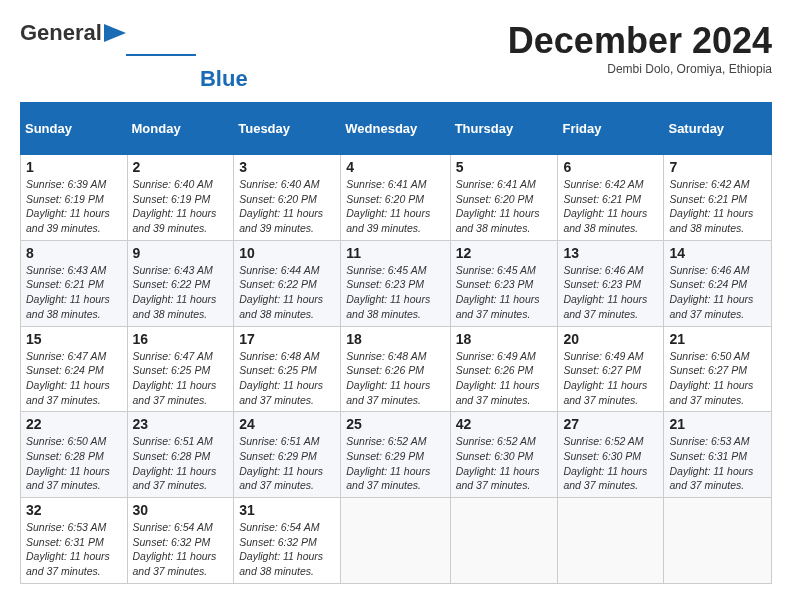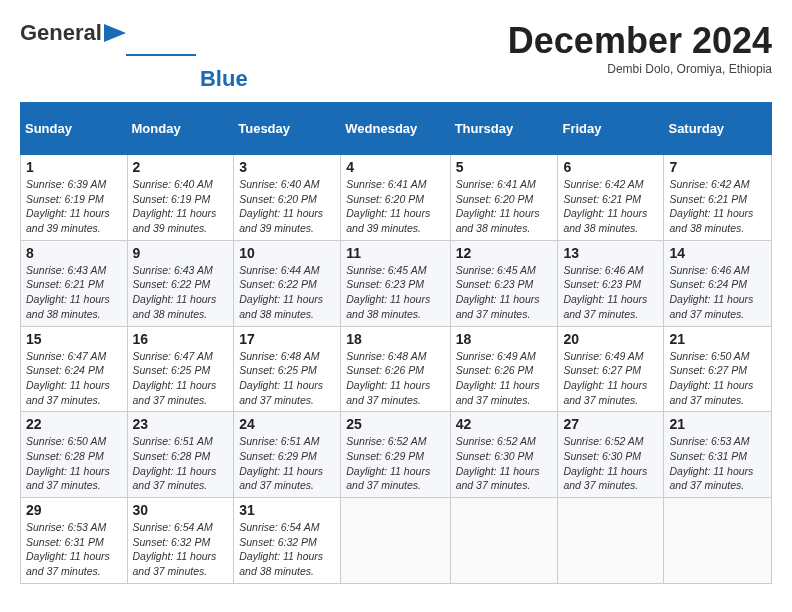--- a/index.html
+++ b/index.html
@@ -310,21 +310,21 @@
         <td>
           <span class="day-number">21</span>
           <div class="day-info" style="white-space: pre-line;">Sunrise: 6:53 AM
 Sunset: 6:31 PM
 Daylight: 11 hours
 and 37 minutes.</div>
         </td>
       </tr>
       <tr>
         <td>
-          <span class="day-number">29</span>
+          <span class="day-number">32</span>
           <div class="day-info" style="white-space: pre-line;">Sunrise: 6:53 AM
 Sunset: 6:31 PM
 Daylight: 11 hours
 and 37 minutes.</div>
         </td>
         <td>
           <span class="day-number">30</span>
           <div class="day-info" style="white-space: pre-line;">Sunrise: 6:54 AM
 Sunset: 6:32 PM
 Daylight: 11 hours

